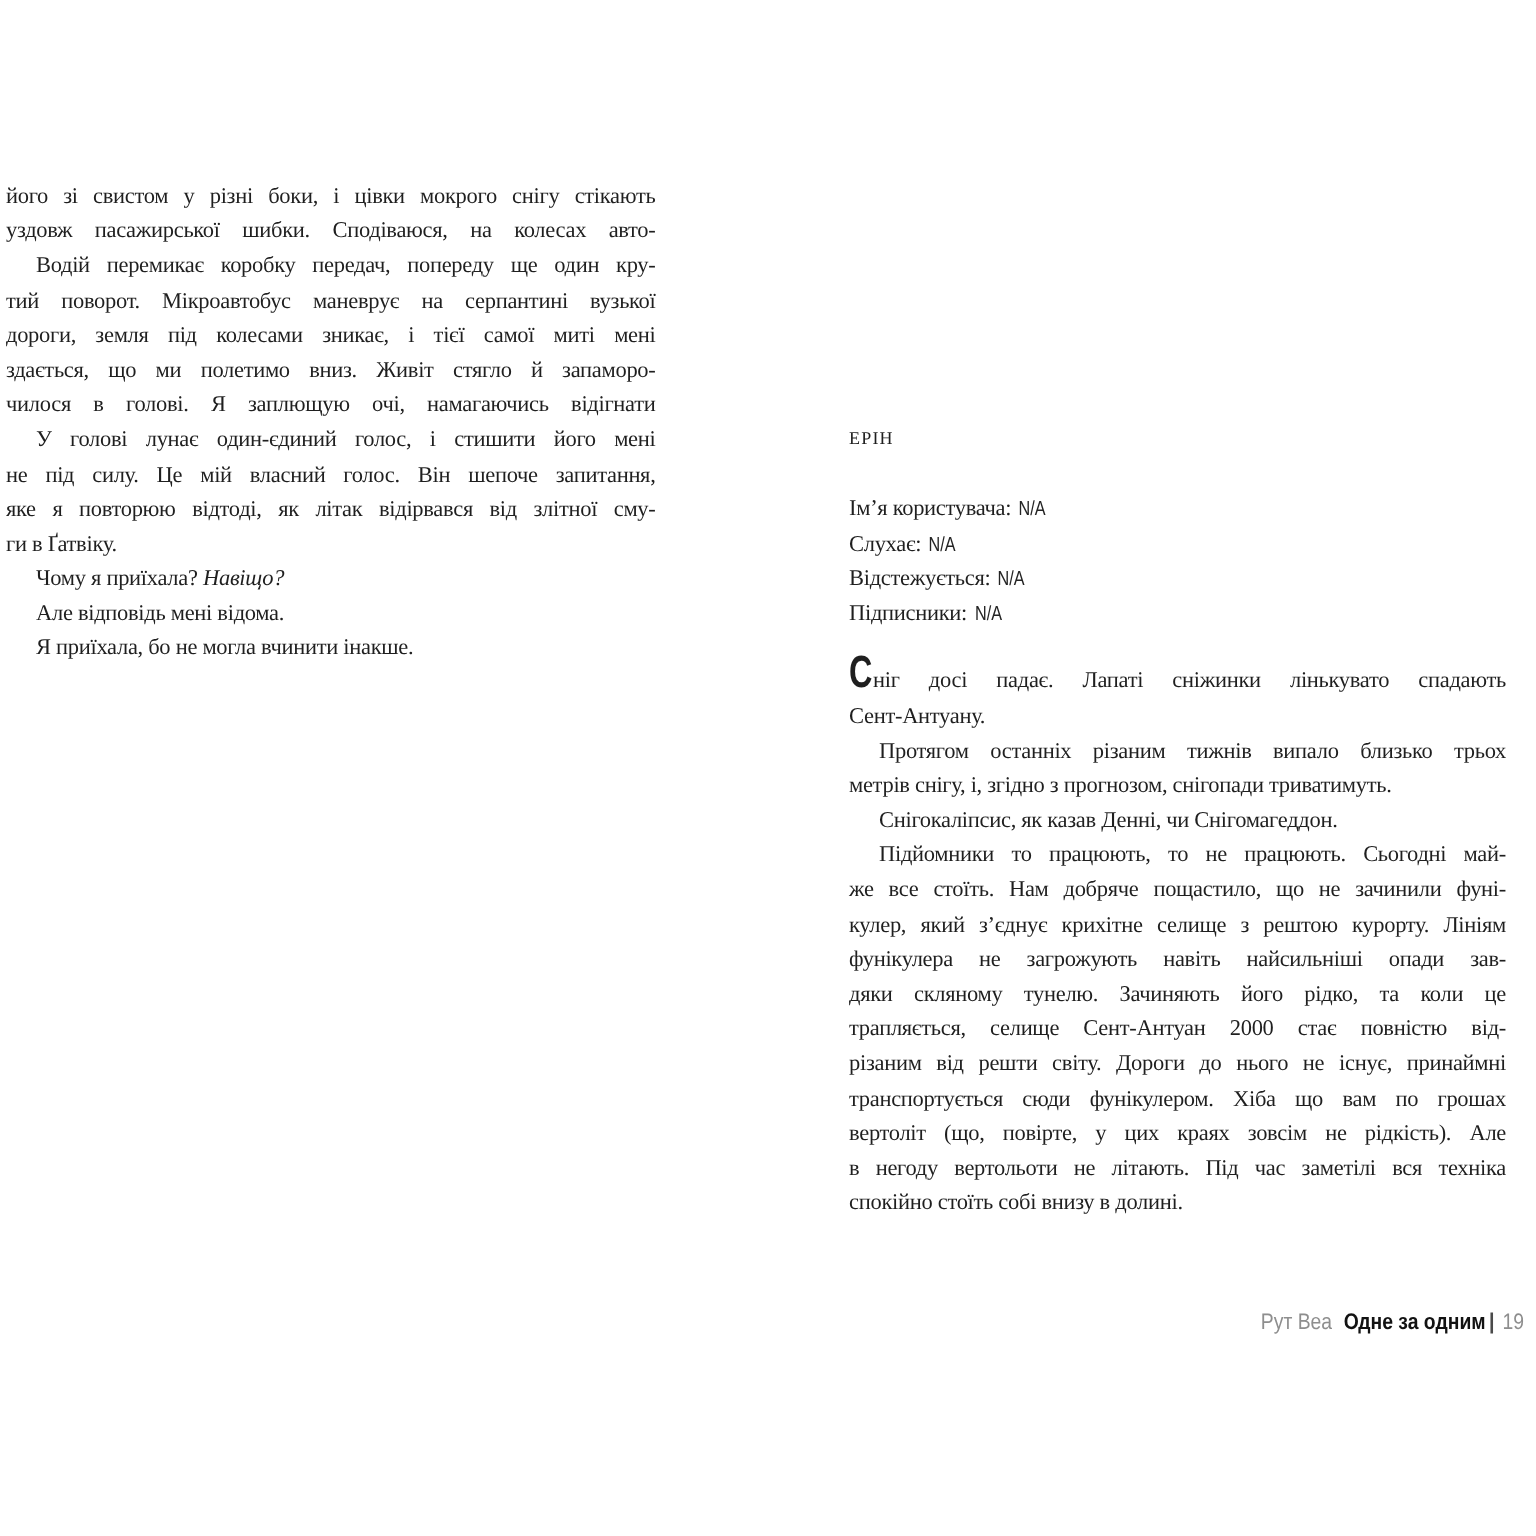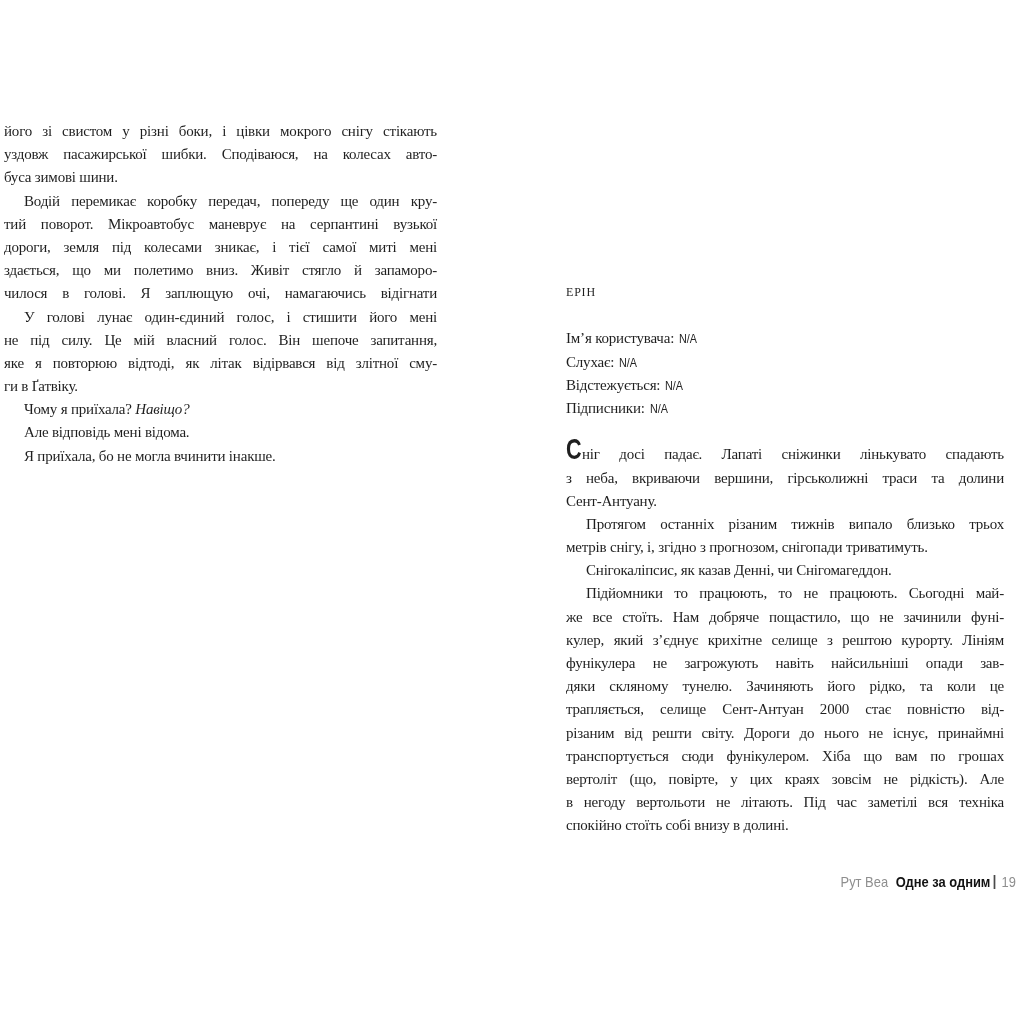--- a/index.html
+++ b/index.html
@@ -42,21 +42,20 @@
   i{font-style:italic;}
 </style>
 </head>
 <body>
 
 <div class="page">
 
   <div class="col col-left">
       <div class="line"><span>його зі свистом у різні боки, і цівки мокрого снігу стікають</span></div>
       <div class="line"><span>уздовж пасажирської шибки. Сподіваюся, на колесах авто-</span></div>
-      <div class="line end"><span>буса зимові шини.</span></div>
       <div class="line indent"><span>Водій перемикає коробку передач, попереду ще один кру-</span></div>
       <div class="line"><span>тий поворот. Мікроавтобус маневрує на серпантині вузької</span></div>
       <div class="line"><span>дороги, земля під колесами зникає, і тієї самої миті мені</span></div>
       <div class="line"><span>здається, що ми полетимо вниз. Живіт стягло й запаморо-</span></div>
       <div class="line"><span>чилося в голові. Я заплющую очі, намагаючись відігнати</span></div>
       <div class="line indent"><span>У голові лунає один-єдиний голос, і стишити його мені</span></div>
       <div class="line"><span>не під силу. Це мій власний голос. Він шепоче запитання,</span></div>
       <div class="line"><span>яке я повторюю відтоді, як літак відірвався від злітної сму-</span></div>
       <div class="line end"><span>ги в Ґатвіку.</span></div>
       <div class="line indent end"><span>Чому я приїхала? </span><i>Навіщо?</i></div>
@@ -69,21 +68,20 @@
 
     <div class="meta">
         <div class="line"><span>Ім’я користувача:</span><span class="na">N/A</span></div>
         <div class="line"><span>Слухає:</span><span class="na">N/A</span></div>
         <div class="line"><span>Відстежується:</span><span class="na">N/A</span></div>
         <div class="line"><span>Підписники:</span><span class="na">N/A</span></div>
       </div>
 
     <div class="body-text">
         <div class="line"><span class="dropcap">С</span><span>ніг досі падає. Лапаті сніжинки лінькувато спадають</span></div>
-        <div class="line"><span>з неба, вкриваючи вершини, гірськолижні траси та долини</span></div>
         <div class="line end"><span>Сент-Антуану.</span></div>
         <div class="line indent"><span>Протягом останніх різаним тижнів випало близько трьох</span></div>
         <div class="line end"><span>метрів снігу, і, згідно з прогнозом, снігопади триватимуть.</span></div>
         <div class="line indent end"><span>Снігокаліпсис, як казав Денні, чи Снігомагеддон.</span></div>
         <div class="line indent"><span>Підйомники то працюють, то не працюють. Сьогодні май-</span></div>
         <div class="line"><span>же все стоїть. Нам добряче пощастило, що не зачинили фуні-</span></div>
         <div class="line"><span>кулер, який з’єднує крихітне селище з рештою курорту. Лініям</span></div>
         <div class="line"><span>фунікулера не загрожують навіть найсильніші опади зав-</span></div>
         <div class="line"><span>дяки скляному тунелю. Зачиняють його рідко, та коли це</span></div>
         <div class="line"><span>трапляється, селище Сент-Антуан 2000 стає повністю від-</span></div>

